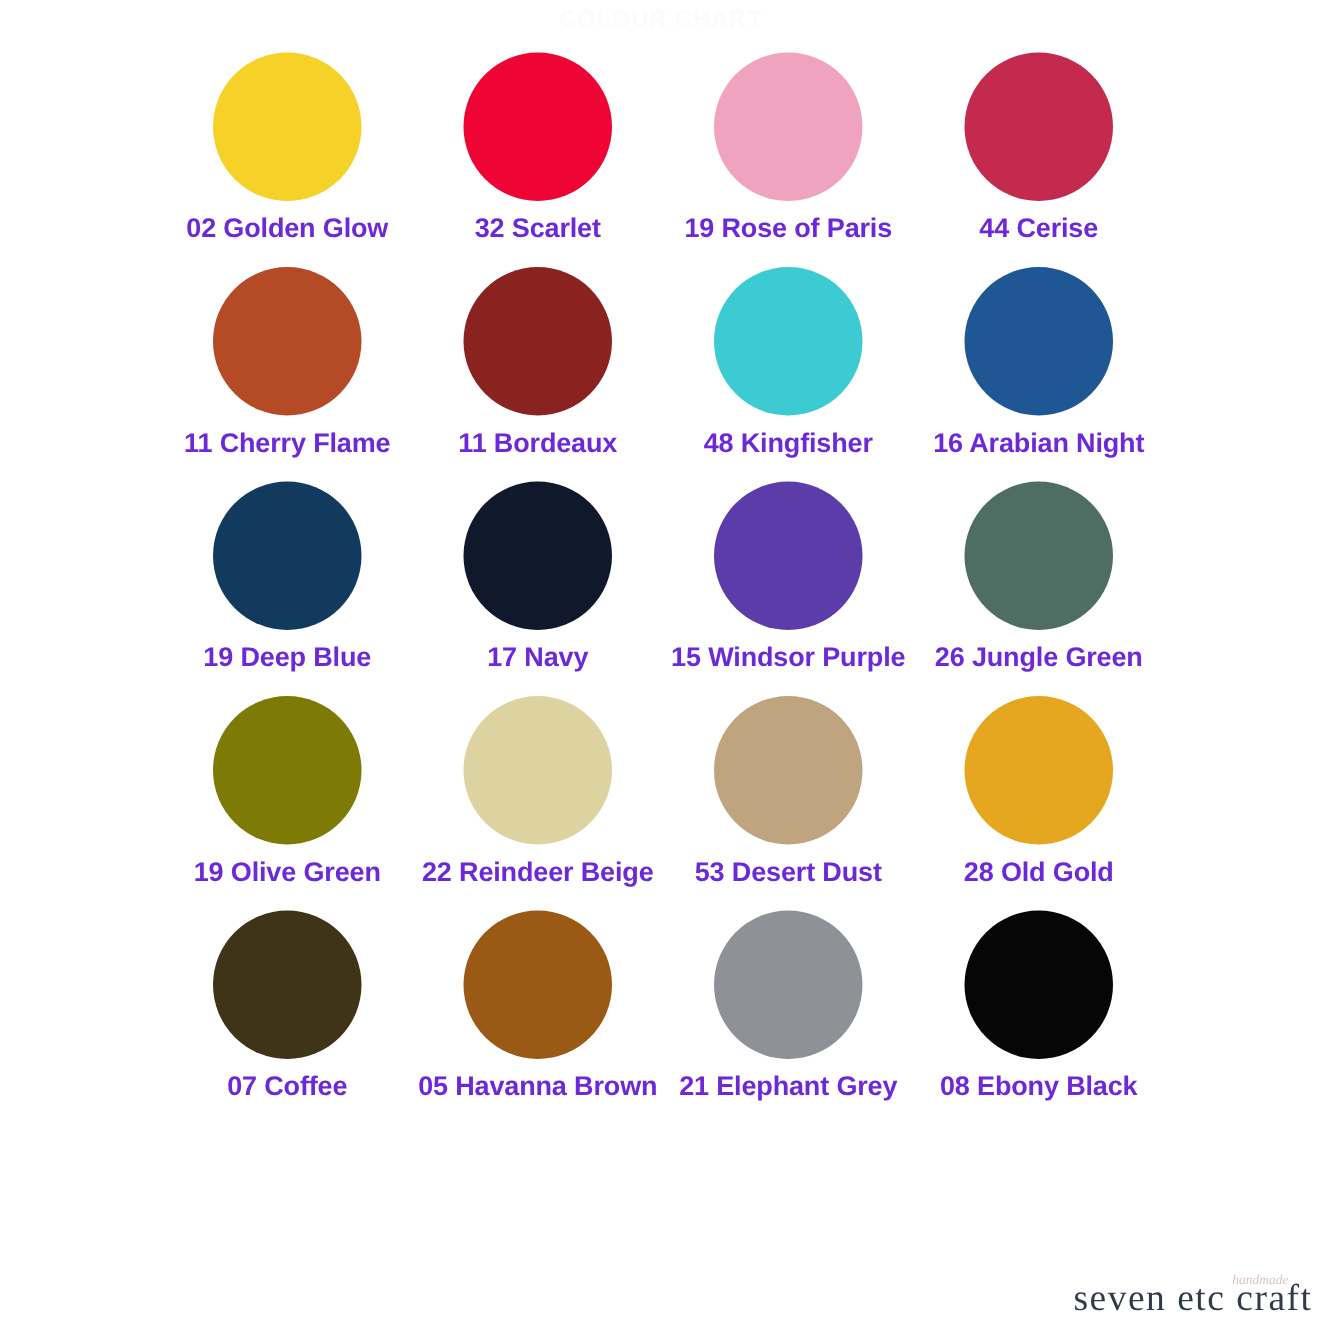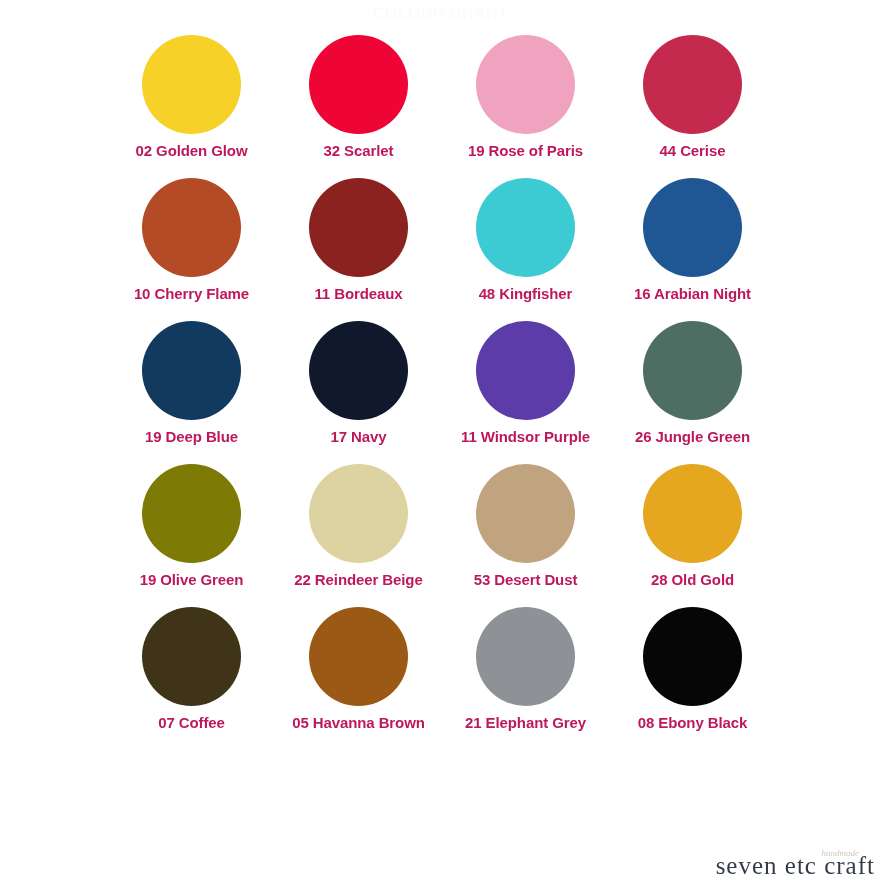--- a/index.html
+++ b/index.html
@@ -65,23 +65,23 @@
   .swatch-circle {
     width: 99px;
     height: 99px;
     border-radius: 50%;
     margin-top: 5px;
     flex: 0 0 auto;
   }
 
   .swatch-label {
     margin-top: 8px;
-    font-size: 15px;
+    font-size: 18px;
     font-weight: bold;
-    color: #be185d;
+    color: #6d28d9;
     text-align: left;
     white-space: nowrap;
     letter-spacing: -0.1px;
   }
 
   
   #watermark {
     position: absolute;
     right: 6px;
     bottom: 1px;
@@ -134,21 +134,21 @@
       <div class="swatch-cell">
         <div class="swatch-circle" style="background-color: rgb(239, 163, 190);"></div>
         <div class="swatch-label">19 Rose of Paris</div>
       </div>
       <div class="swatch-cell">
         <div class="swatch-circle" style="background-color: rgb(196, 42, 78);"></div>
         <div class="swatch-label">44 Cerise</div>
       </div>
       <div class="swatch-cell">
         <div class="swatch-circle" style="background-color: rgb(180, 74, 38);"></div>
-        <div class="swatch-label">10 Cherry Flame</div>
+        <div class="swatch-label">11 Cherry Flame</div>
       </div>
       <div class="swatch-cell">
         <div class="swatch-circle" style="background-color: rgb(138, 34, 32);"></div>
         <div class="swatch-label">11 Bordeaux</div>
       </div>
       <div class="swatch-cell">
         <div class="swatch-circle" style="background-color: rgb(61, 203, 211);"></div>
         <div class="swatch-label">48 Kingfisher</div>
       </div>
       <div class="swatch-cell">
@@ -158,21 +158,21 @@
       <div class="swatch-cell">
         <div class="swatch-circle" style="background-color: rgb(18, 58, 94);"></div>
         <div class="swatch-label">19 Deep Blue</div>
       </div>
       <div class="swatch-cell">
         <div class="swatch-circle" style="background-color: rgb(16, 24, 44);"></div>
         <div class="swatch-label">17 Navy</div>
       </div>
       <div class="swatch-cell">
         <div class="swatch-circle" style="background-color: rgb(91, 60, 168);"></div>
-        <div class="swatch-label">11 Windsor Purple</div>
+        <div class="swatch-label">15 Windsor Purple</div>
       </div>
       <div class="swatch-cell">
         <div class="swatch-circle" style="background-color: rgb(78, 109, 99);"></div>
         <div class="swatch-label">26 Jungle Green</div>
       </div>
       <div class="swatch-cell">
         <div class="swatch-circle" style="background-color: rgb(125, 122, 6);"></div>
         <div class="swatch-label">19 Olive Green</div>
       </div>
       <div class="swatch-cell">

